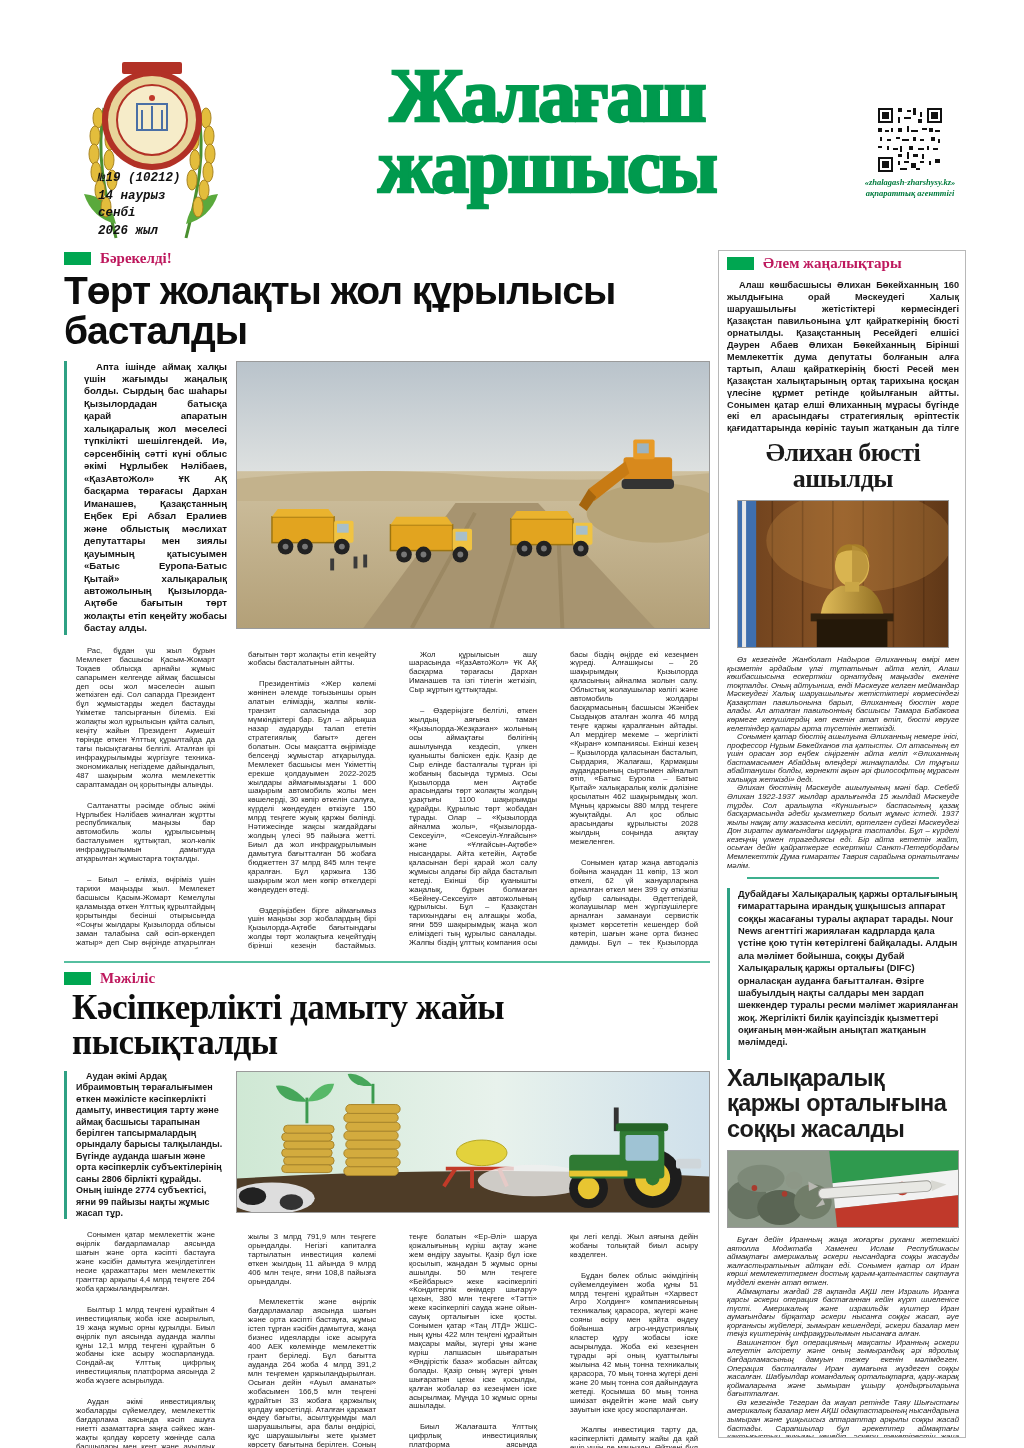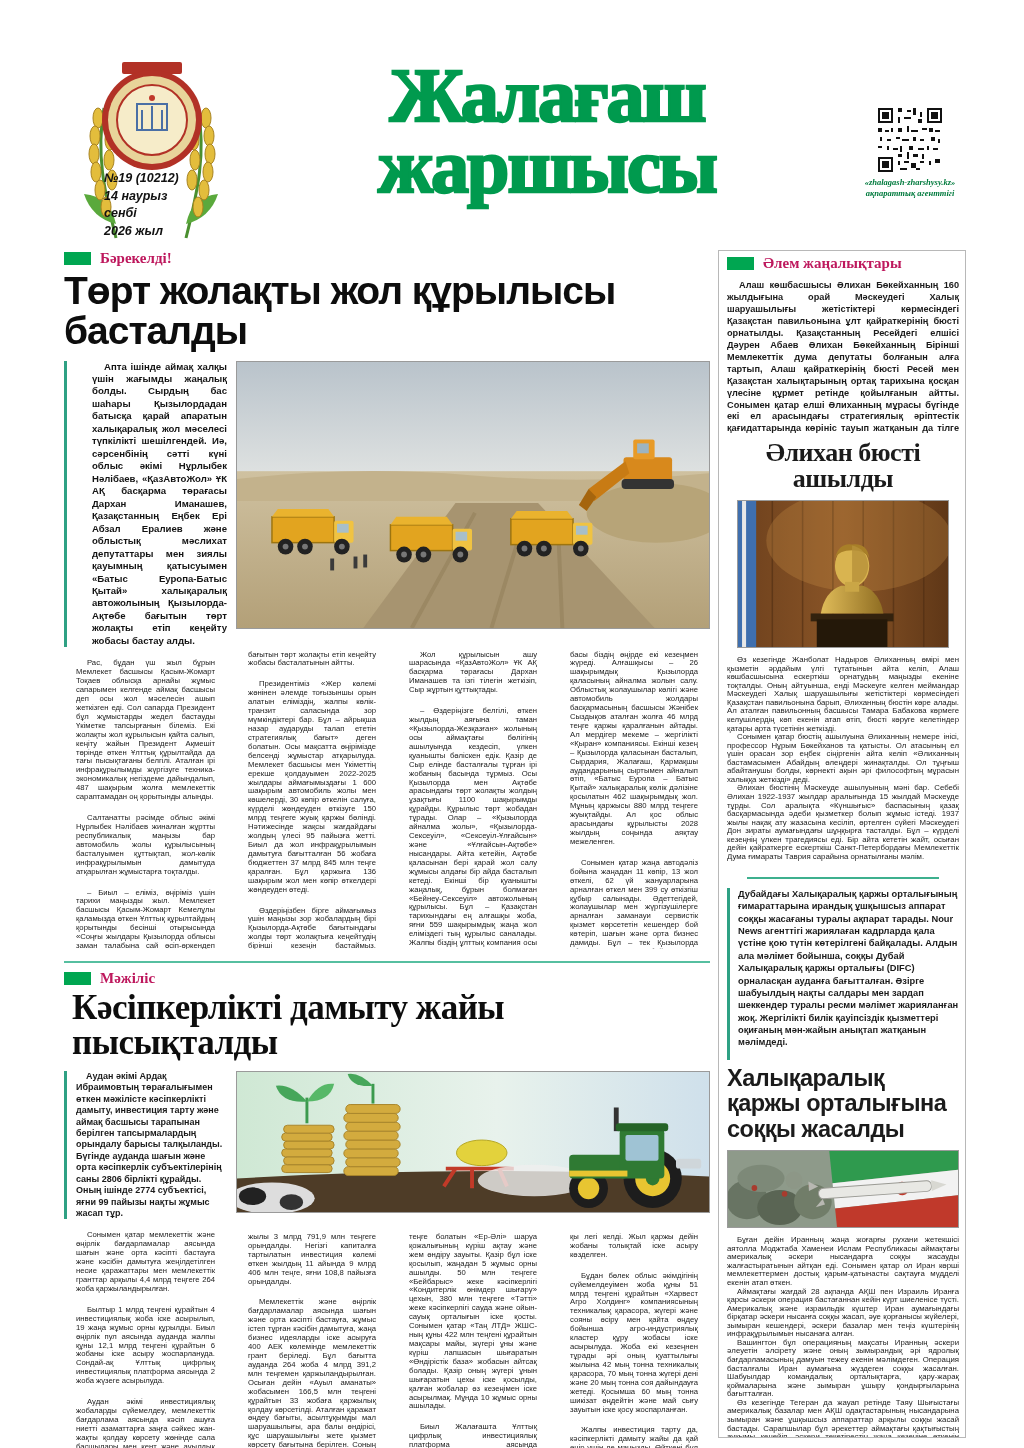--- a/index.html
+++ b/index.html
@@ -5,21 +5,21 @@
   * { margin:0; padding:0; box-sizing:border-box; }
   body { background:#e9e9e9; }
   .page { position:relative; width:1024px; height:1448px; background:#ffffff; margin:0 auto;
           font-family:"Liberation Sans", sans-serif; color:#1b1b1b; overflow:hidden; }
   .inner { position:absolute; left:64px; top:56px; width:902px; }
 
   
   .masthead { display:flex; height:186px; }
   .logo-zone { width:176px; position:relative; }
   .logo-zone svg { position:absolute; left:0; top:2px; }
-  .issue-info { position:absolute; left:40px; bottom:2px; font-family:Liberation Sans, sans-serif;
+  .issue-info { position:absolute; left:34px; bottom:2px; font-family:Liberation Mono, monospace;
                 font-weight:bold; font-style:italic; font-size:12.5px; line-height:1.4; color:#111; }
   .title-zone { flex:1; text-align:center; padding-top:4px; }
   .newspaper-title { font-family:"Liberation Serif",serif; font-weight:bold; color:#009a4e;
                      font-size:76px; line-height:0.94; letter-spacing:-2px; -webkit-text-stroke:2.5px #009a4e; }
   .qr-zone { width:112px; padding-top:52px; text-align:center; }
   .qr-zone svg { display:block; margin:0 auto; }
   .qr-caption { font-size:8.5px; color:#007a3d; font-style:italic; font-weight:bold; margin-top:5px; line-height:1.3;
                 font-family:"Liberation Serif",serif; }
 
   .tagline-row { display:flex; align-items:center; gap:12px; margin-top:3px;
@@ -34,21 +34,21 @@
                   border:1px solid #b8b8b8; overflow:hidden; height:1188px; }
 
   .kicker { display:flex; align-items:center; gap:9px; font-family:"Liberation Serif",serif;
             font-weight:bold; font-size:15px; color:#be185d; }
   .kicker-marker { width:27px; height:13px; background:#00a651; flex:0 0 auto; }
 
   .main-headline { font-size:39px; font-weight:bold; letter-spacing:-1px; line-height:1.02; margin:4px 0 10px; color:#0d0d0d; }
 
   .article-body { display:flex; height:588px; overflow:hidden; }
   .col-first { width:163px; margin-right:9px; overflow:hidden; flex:0 0 auto; }
-  .lead-block { border-left:3.5px solid #2fa184; padding-left:25px; font-weight:bold; font-size:9.6px;
+  .lead-block { border-left:3.5px solid #2fa184; padding-left:17px; font-weight:bold; font-size:9.6px;
                 line-height:1.3; text-align:justify; margin-bottom:8px; text-indent:12px; color:#141414; }
   .body-cols { font-size:7.7px; line-height:1.16; text-align:justify; overflow-wrap:break-word; }
   .body-cols p { margin:12px; text-indent:11px; text-align:justify; }
   .cont > p:first-child { text-indent:0; }
   .right-wrap { flex:1; display:flex; flex-direction:column; min-width:0; }
   .photo { width:100%; border:1px solid #9a9a9a; display:block; }
   .photo-main { height:268px; margin-bottom:10px; }
   .subcols { display:flex; gap:9px; flex:1; overflow:hidden; }
   .colx { flex:1; min-width:0; overflow:hidden; }
   .byline { font-weight:bold; font-size:10px; margin-top:7px; line-height:1.35; }
@@ -62,21 +62,21 @@
               line-height:1.27; text-align:left; margin-bottom:7px; text-indent:10px; }
   .photo-money { height:142px; margin-bottom:8px; }
 
   
   .wn-lead1 { font-weight:bold; font-size:9.2px; line-height:1.3; text-align:justify;
               margin:8px 0 4px; height:156px; overflow:hidden; text-indent:12px; }
   .wn-headline1 { font-family:"Liberation Serif",serif; font-weight:bold; font-size:26px; line-height:1;
                   margin:2px 0 8px; text-align:center; letter-spacing:-0.5px; }
   .photo-bust { width:212px; height:148px; margin:0 auto 8px; border:1px solid #9a9a9a; display:block; }
   .wn-body { font-size:7.8px; line-height:1.1; text-align:justify; overflow:hidden; }
-  .wn-body p { margin:0; text-indent:10px; }
+  .wn-body p { margin:0; text-indent:10px;font-style:italic; }
   .wn-body-1 { height:212px; }
   .wn-divider { border-top:2px solid #3db08e; margin:9px 20px; }
   .wn-lead2 { border-left:3.5px solid #2fa184; padding-left:8px; font-weight:bold; font-size:9.3px;
               line-height:1.33; height:172px; overflow:hidden; text-align:left; }
   .wn-headline2 { font-weight:bold; font-size:23.5px; line-height:1.08; letter-spacing:-0.5px; margin:6px 0 8px; }
   .photo-missile { height:78px; margin-bottom:8px; }
   .wn-body-2 { height:262px; }
 </style>
 </head>
 <body>
@@ -347,21 +347,21 @@
                     <p>жылы 3 млрд 791,9 млн теңгеге орындалды. Негізгі капиталға тартылатын инвестиция көлемі өткен жылдың 11 айында 9 млрд 406 млн теңге, яғни 108,8 пайызға орындалды.</p>
                     <p>Мемлекеттік және өңірлік бағдарламалар аясында шағын және орта кәсіпті бастауға, жұмыс істеп тұрған кәсібін дамытуға, жаңа бизнес идеяларды іске асыруға 400 АЕК көлемінде мемлекеттік грант беріледі. Бұл бағытта ауданда 264 жоба 4 млрд 391,2 млн теңгемен қаржыландырылған. Осыған дейін «Ауыл аманаты» жобасымен 166,5 млн теңгені құрайтын 33 жобаға қаржылық қолдау көрсетілді. Аталған қаражат өңдеу бағыты, асылтұқымды мал шаруашылығы, ара балы өндірісі, құс шаруашылығы жете қызмет көрсету бағытына берілген. Соның нәтижесінде ел ішінде 35 жаңа жұмыс орны құрылған.</p>
                     <p>Былтыр ауданда жалпы құны 1 млрд теңгені құрайтын 4 инвестициялық жоба іске асты. Алғашқысы – құны 150 млн</p>
                   </div>
               <div class="colx body-cols cont">
                     <p>теңге болатын «Ер-Әлі» шаруа қожалығының күріш ақтау және жем өндіру зауыты. Қазір бұл іске қосылып, жаңадан 5 жұмыс орны ашылды. 50 млн теңгеге «Бейбарыс» жеке кәсіпкерлігі «Кондитерлік өнімдер шығару» цехын, 380 млн теңгеге «Тәтті» жеке кәсіпкерлігі сауда және ойын-сауық орталығын іске қосты. Сонымен қатар «Таң ЛТД» ЖШС-ның құны 422 млн теңгені құрайтын мақсары майы, жүгері ұны және күріш лапшасын шығаратын «Өндірістік база» жобасын айтсақ болады. Қазір оның жүгері ұнын шығаратын цехы іске қосылды, қалған жобалар өз кезеңімен іске асырылмақ. Мұнда 10 жұмыс орны ашылады.</p>
                     <p>Биыл Жалағашта Ұлттық цифрлық инвестициялық платформа аясында «Агрохимсервис-С» серіктестігінің құны 905 млн теңгені құрайтын «Қоймалар және шатыр құрылысы» жобасын бастау жоспарланған. Бүгінде қоймалардың 90 пайызынан астам жұмысы аяқталды. Қытай елінен құрал-жабдықтардың алғаш-</p>
                   </div>
               <div class="colx">
                 <div class="body-cols cont">
-                      <p>қы легі келді. Жыл қаржы дейін жобаны толықтай іске асыру көзделген.</p>
+                      <p>қы легі келді. Жыл аяғына дейін жобаны толықтай биыл асыру көзделген.</p>
                       <p>Бұдан бөлек облыс әкімдігінің сүйемелдеуімен жоба құны 51 млрд теңгені құрайтын «Харвест Агро Холдинг» компаниясының техникалық қарасора, жүгері және сояны өсіру мен қайта өңдеу бойынша агро-индустриялық кластер құру жобасы іске асырылуда. Жоба екі кезеңнен тұрады әрі оның қуаттылығы жылына 42 мың тонна техникалық қарасора, 70 мың тонна жүгері дені және 20 мың тонна соя дайындауға жетеді. Қосымша 60 мың тонна шикізат өңдейтін және май сығу зауытын іске қосу жоспарланған.</p>
                       <p>Жалпы инвестиция тарту да, кәсіпкерлікті дамыту жайы да қай өңір үшін де маңызды. Өйткені бұл саланың күре тамырына қан жүгірту арқылы елдің тұрмыс сапасын арттырып, жұмыссыздық мәселесін тұсауға жол ашамыз. Ауданда да қазір бұл жұмыстарды жүйелі жүргізу жайы жан-жақты зерттелуде.</p>
                     </div>
 
               </div>
             </div>
           </div>
         </div>
       </article>
     </div>

